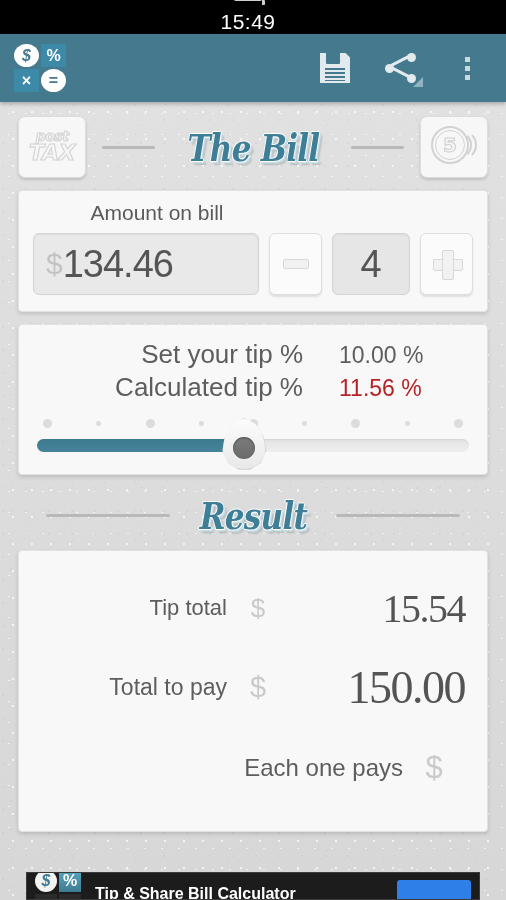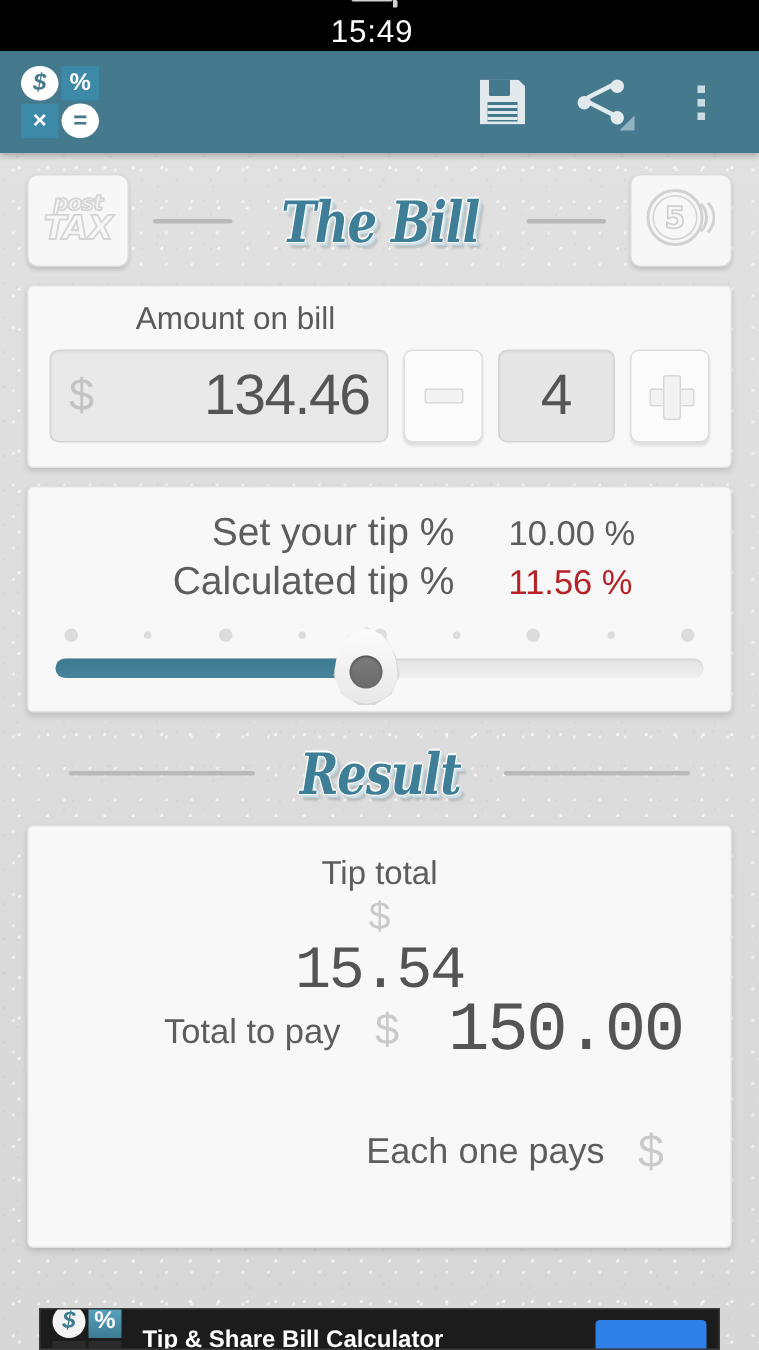--- a/index.html
+++ b/index.html
@@ -246,21 +246,21 @@
     border-radius: 6px;
     display: flex; align-items: center;
     padding: 0 12px;
     box-shadow: inset 0 1px 2px rgba(0,0,0,0.06);
   }
   .cur-sign {
     font-size: 30px; color: #c3c3c3; font-weight: 300;
     font-family: "Liberation Sans", sans-serif;
   }
   .amount-val {
-    flex: 1; text-align: right;
+    flex: 1; text-align: left;
     font-size: 38px; color: #555; letter-spacing: -1px;
     font-family: "Liberation Sans", sans-serif;
   }
   .step-btn {
     width: 56px; height: 62px;
     background: #fbfbfb;
     border: 1px solid #dedede;
     border-radius: 6px;
     box-shadow: 0 2px 2px rgba(0,0,0,0.10);
     display: flex; align-items: center; justify-content: center;
@@ -348,28 +348,28 @@
     flex: 1; text-align: right;
     color: #5d5d5d;
     font-family: "Liberation Sans", sans-serif;
   }
   .res-row .rc {
     width: 62px; text-align: center;
     color: #cacaca; font-weight: 300;
     font-family: "Liberation Sans", sans-serif;
   }
   .res-row .rv {
-    width: 176px; text-align: center;
+    width: 176px; text-align: right;
     color: #545454; letter-spacing: -1.5px;
-    font-family: Liberation Mono, monospace;
+    font-family: Liberation Serif, serif;
   }
   .r1 .rl { font-size: 22px; } .r1 .rc { font-size: 26px; } .r1 .rv { font-size: 40px; }
   .r2 .rl { font-size: 23px; } .r2 .rc { font-size: 29px; } .r2 .rv { font-size: 46px; }
   .r3 .rl { font-size: 24px; } .r3 .rc { font-size: 31px; } .r3 .rv { font-size: 50px; }
-  .r1 { height: 78px; flex-direction: column; } .r2 { height: 80px; } .r3 { height: 82px; }
+  .r1 { height: 78px; } .r2 { height: 80px; } .r3 { height: 82px; }
 
   
   .ad {
     position: absolute;
     left: 26px; right: 26px;
     bottom: 0;
     height: 28px;
     background: #1c1c1c;
     border: 1px solid #3a3a3a;
     display: flex; align-items: center;

